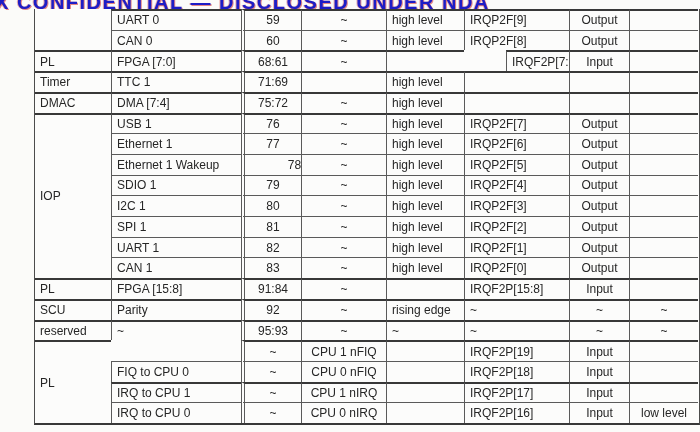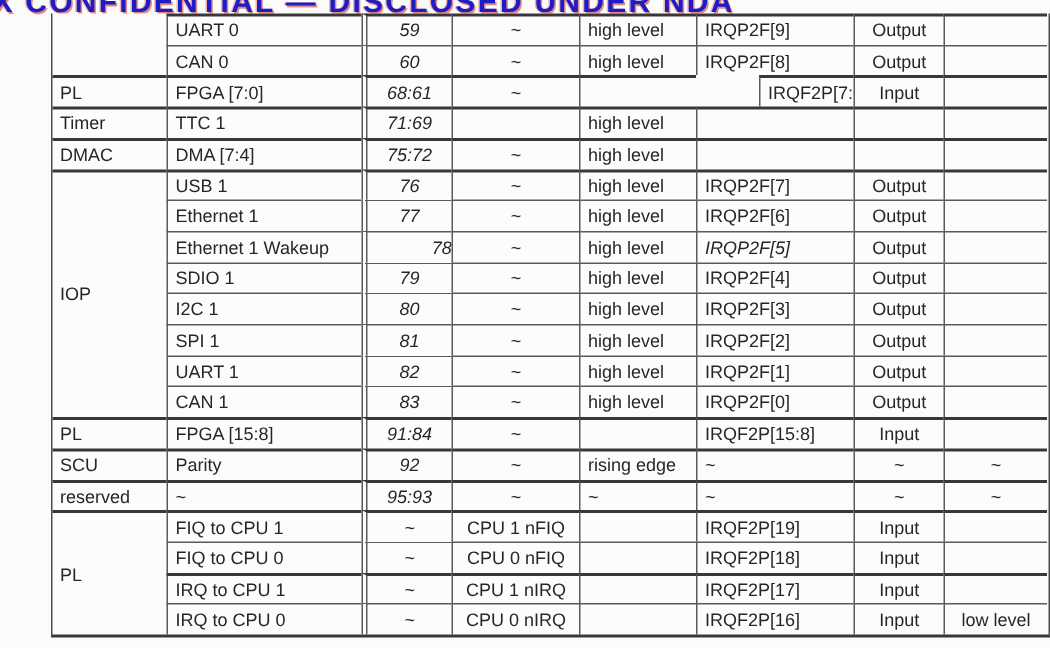--- a/index.html
+++ b/index.html
@@ -49,21 +49,21 @@
     padding: 0 3px 0 5px;
     white-space: nowrap;
     overflow: hidden;
     line-height: 1;
   }
   .cell.center { justify-content: center; padding: 0 1px; }
   .cell.left   { justify-content: flex-start; }
   .cell.thick-top { border-top: 2px solid #383838; }
   .cell.no-top { border-top: none; }
   .gcell { border-left: none; }       
-  .dbl { border-left: 4px double #5a5a5a; font-style: italic; }  
+  .dbl { border-left: 4px double #5a5a5a; }  
 </style>
 </head>
 <body>
 
 <div class="stage">
   <div class="banner">X CONFIDENTIAL — DISCLOSED UNDER NDA</div>
 
   <div class="tbl">
       <div class="cell gcell left no-top" style="grid-area: 1 / 1 / span 2;"></div>
       <div class="cell gcell left thick-top" style="grid-area: 3 / 1 / span 1;">PL</div>
@@ -120,21 +120,21 @@
       <div class="cell center dbl" style="grid-area: 7 / 3;">77</div>
       <div class="cell center" style="grid-area: 7 / 4;">~</div>
       <div class="cell left" style="grid-area: 7 / 5;">high level</div>
       <div class="cell left" style="grid-area: 7 / 6;">IRQP2F[6]</div>
       <div class="cell center" style="grid-area: 7 / 7;">Output</div>
       <div class="cell center" style="grid-area: 7 / 8;"></div>
       <div class="cell left" style="grid-area: 8 / 2;">Ethernet 1 Wakeup</div>
       <div class="cell center dbl" style="grid-area: 8 / 3; padding-left: 44px;">78</div>
       <div class="cell center" style="grid-area: 8 / 4;">~</div>
       <div class="cell left" style="grid-area: 8 / 5;">high level</div>
-      <div class="cell left" style="grid-area: 8 / 6; font-style: italic;">IRQP2F[5]</div>
+      <div class="cell left" style="grid-area: 8 / 6;">IRQP2F[5]</div>
       <div class="cell center" style="grid-area: 8 / 7;">Output</div>
       <div class="cell center" style="grid-area: 8 / 8;"></div>
       <div class="cell left" style="grid-area: 9 / 2;">SDIO 1</div>
       <div class="cell center dbl" style="grid-area: 9 / 3;">79</div>
       <div class="cell center" style="grid-area: 9 / 4;">~</div>
       <div class="cell left" style="grid-area: 9 / 5;">high level</div>
       <div class="cell left" style="grid-area: 9 / 6;">IRQP2F[4]</div>
       <div class="cell center" style="grid-area: 9 / 7;">Output</div>
       <div class="cell center" style="grid-area: 9 / 8;"></div>
       <div class="cell left" style="grid-area: 10 / 2;">I2C 1</div>
@@ -179,21 +179,20 @@
       <div class="cell left thick-top" style="grid-area: 15 / 6;">~</div>
       <div class="cell center thick-top" style="grid-area: 15 / 7;">~</div>
       <div class="cell center thick-top" style="grid-area: 15 / 8;">~</div>
       <div class="cell left thick-top" style="grid-area: 16 / 2;">~</div>
       <div class="cell center dbl thick-top" style="grid-area: 16 / 3; text-align: center;">95:93</div>
       <div class="cell center thick-top" style="grid-area: 16 / 4;">~</div>
       <div class="cell left thick-top" style="grid-area: 16 / 5;">~</div>
       <div class="cell left thick-top" style="grid-area: 16 / 6;">~</div>
       <div class="cell center thick-top" style="grid-area: 16 / 7;">~</div>
       <div class="cell center thick-top" style="grid-area: 16 / 8;">~</div>
-      <div class="cell left thick-top" style="grid-area: 17 / 2;">FIQ to CPU 1</div>
       <div class="cell center dbl thick-top" style="grid-area: 17 / 3;">~</div>
       <div class="cell center thick-top" style="grid-area: 17 / 4;">CPU 1 nFIQ</div>
       <div class="cell left thick-top" style="grid-area: 17 / 5;"></div>
       <div class="cell left thick-top" style="grid-area: 17 / 6;">IRQF2P[19]</div>
       <div class="cell center thick-top" style="grid-area: 17 / 7;">Input</div>
       <div class="cell center thick-top" style="grid-area: 17 / 8;"></div>
       <div class="cell left" style="grid-area: 18 / 2;">FIQ to CPU 0</div>
       <div class="cell center dbl" style="grid-area: 18 / 3;">~</div>
       <div class="cell center" style="grid-area: 18 / 4;">CPU 0 nFIQ</div>
       <div class="cell left" style="grid-area: 18 / 5;"></div>

